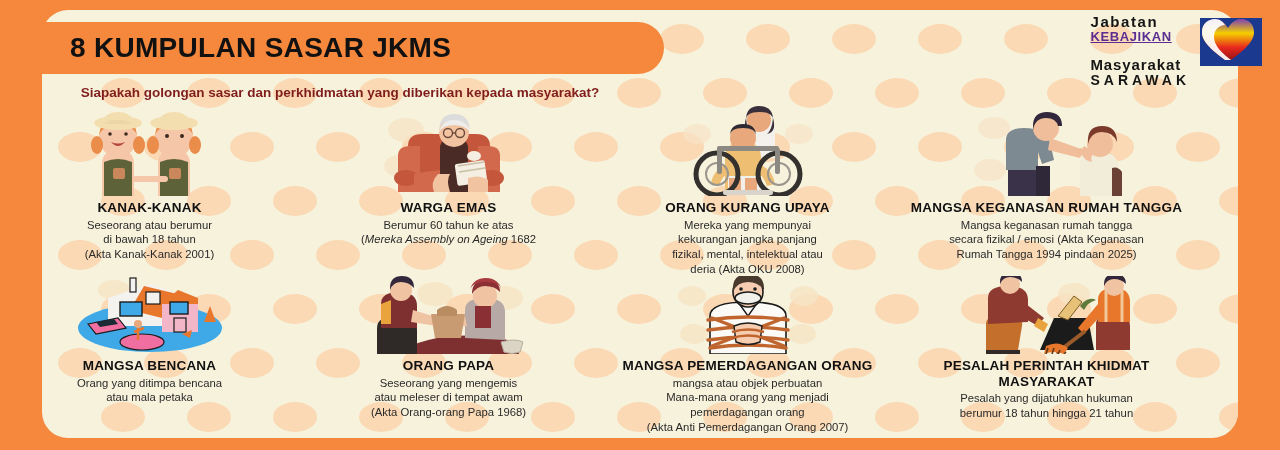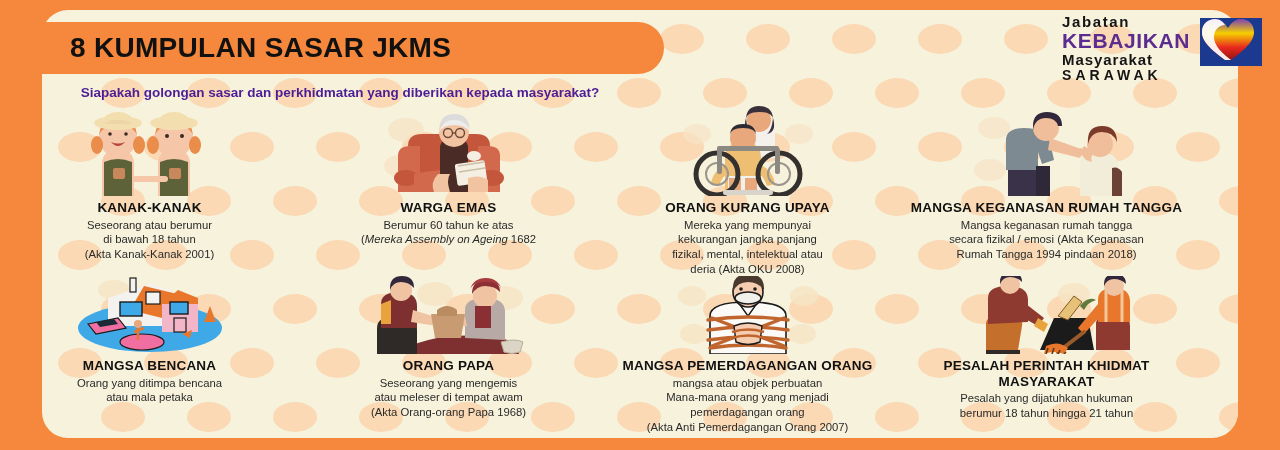--- a/index.html
+++ b/index.html
@@ -37,30 +37,30 @@
     z-index:5;
   }
   #title-pill .t {
     font-size:28px; font-weight:bold; letter-spacing:.3px;
     color:#111; white-space:nowrap;
   }
 
   #subtitle {
     position:absolute; left:60px; top:84px; width:560px;
     text-align:center; z-index:5;
-    font-size:13.5px; font-weight:bold; color:#4c1d95; line-height:1.38;
+    font-size:13.5px; font-weight:bold; color:#7f1d1d; line-height:1.38;
   }
 
   
   #logo { position:absolute; right:18px; top:12px; z-index:6;
           display:flex; align-items:flex-start; gap:4px; }
   #logo-text { text-align:left; line-height:1; padding-top:2px; }
   #logo-text .l1 { font-size:15px; font-weight:bold; color:#151515; letter-spacing:1.6px; }
-  #logo-text .l2 { font-size:21px; font-weight:bold; color:#5B2D91; letter-spacing:.6px; margin-top:1px; }
-  #logo-text .l3 { font-size:15px; font-weight:bold; color:#151515; letter-spacing:.9px; margin-top:1px; }
+  #logo-text .l2 { font-size:13px; font-weight:bold; color:#5B2D91; letter-spacing:.6px; margin-top:1px;text-decoration:underline; }
+  #logo-text .l3 { font-size:15px; font-weight:bold; color:#151515; letter-spacing:.9px; margin-top:14px; }
   #logo-text .l4 { font-size:14px; font-weight:bold; color:#151515; letter-spacing:4px; margin-top:1px; }
   #logo-mark { width:68px; height:60px; }
 
   
   #grid {
     position:absolute; left:0; top:104px; width:1196px; height:324px;
     display:grid; grid-template-columns:repeat(4,1fr); grid-template-rows:repeat(2,1fr);
     z-index:4;
   }
   .card { position:relative; padding:0 10px; display:flex; flex-direction:column;
@@ -361,21 +361,21 @@
             <path d="M116 36 Q116 22 130 22 Q145 22 145 38 Q141 28 130 28 Q119 28 116 40 Z" fill="#7B3A2A"></path>
             <path d="M114 56 Q106 48 112 42 L122 48 Q118 54 120 58 Z" fill="#F0BE9A"></path>
             <path d="M140 92 L140 64 Q146 62 150 68 L150 92 Z" fill="#6B4235"></path>
           </g>
         </svg>
       </div>
       <div class="card-title">MANGSA KEGANASAN RUMAH TANGGA</div>
       <div class="card-desc">
           <div>Mangsa keganasan rumah tangga</div>
           <div>secara fizikal / emosi (Akta Keganasan</div>
-          <div>Rumah Tangga 1994 pindaan 2018)</div>
+          <div>Rumah Tangga 1994 pindaan 2025)</div>
         </div>
     </div>
 
     <div class="card r2">
       <div class="art">
         <svg width="152" height="78" viewBox="0 0 152 78">
           <ellipse cx="76" cy="52" rx="72" ry="24" fill="#3FA9E8"></ellipse>
           <ellipse cx="40" cy="14" rx="16" ry="10" fill="#F6E3C4" opacity=".8"></ellipse>
           <path d="M34 50 L34 22 L76 8 L118 22 L118 50 Z" fill="#F4F2EE"></path>
           <path d="M70 10 L120 22 L120 30 L104 46 L56 34 Z" fill="#E8762B"></path>

